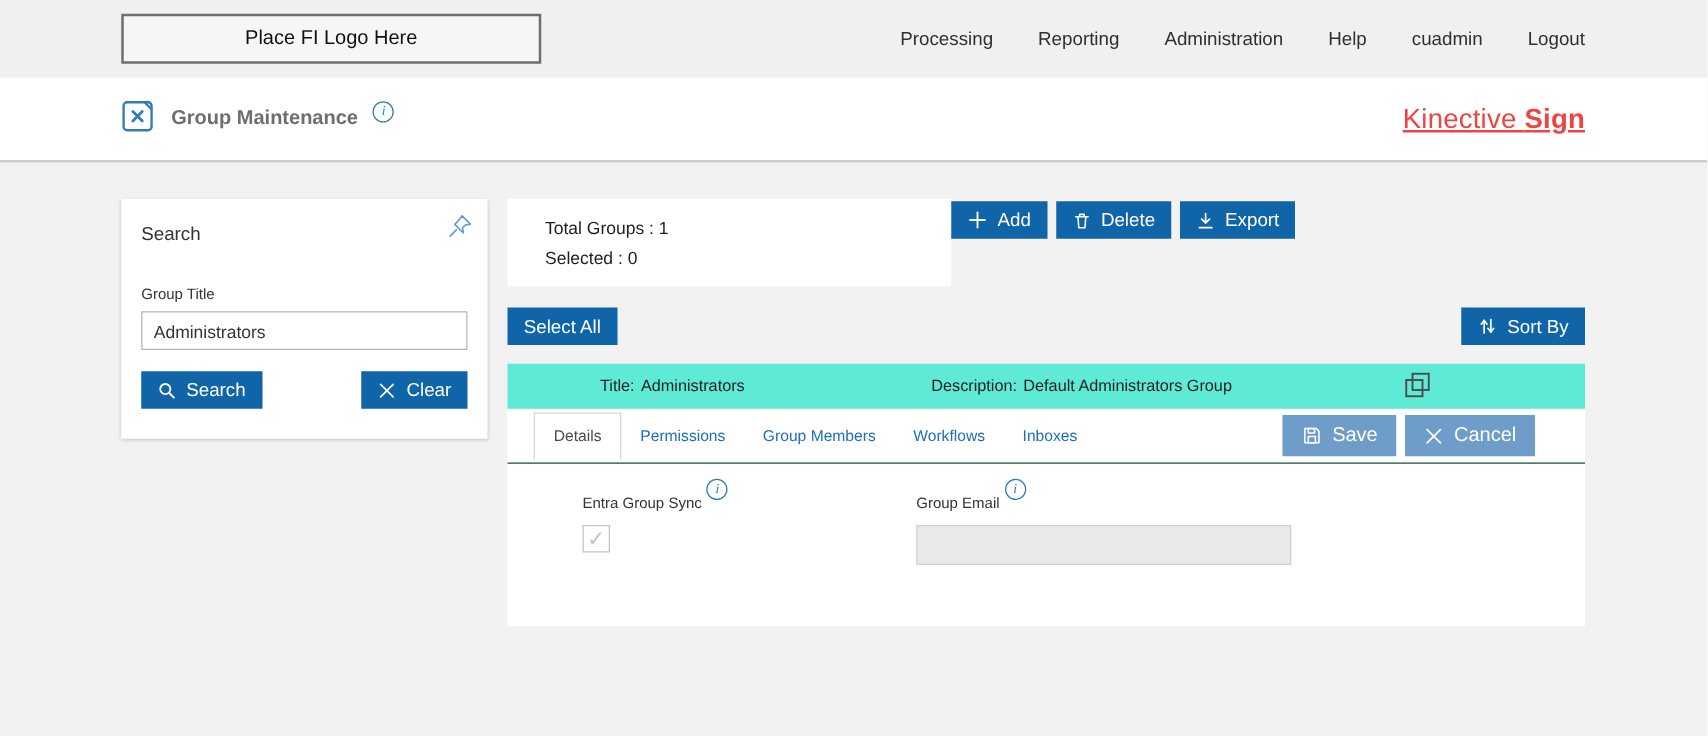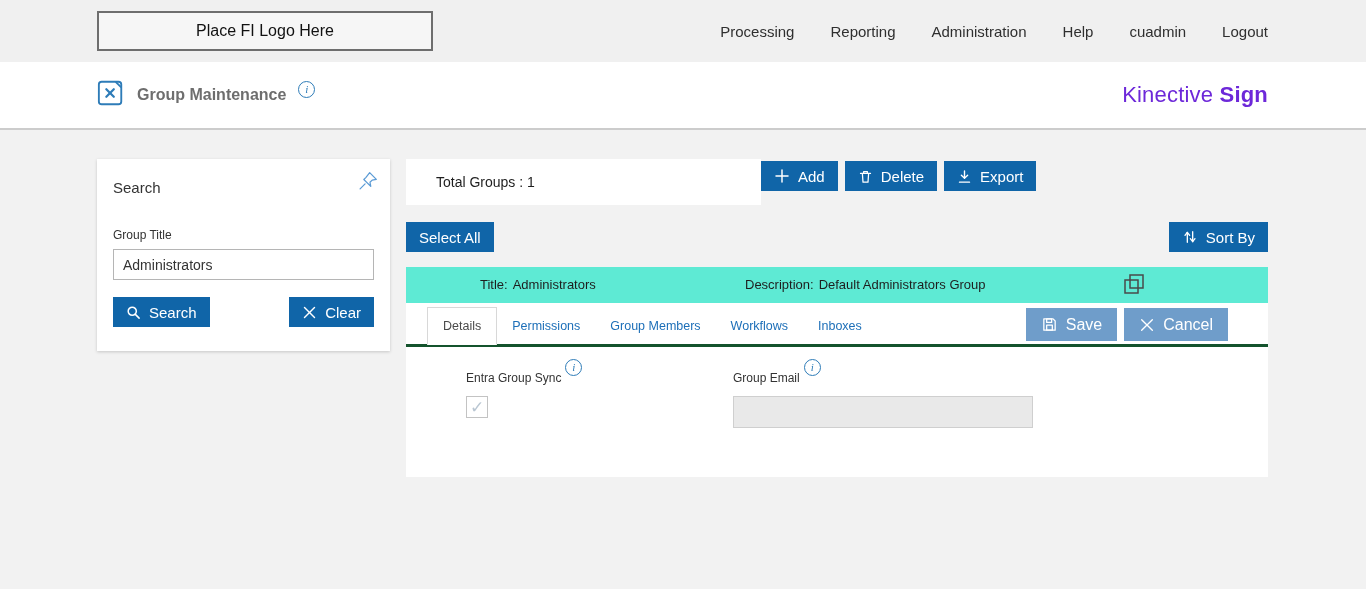--- a/index.html
+++ b/index.html
@@ -14,21 +14,21 @@
   .topnav a { color:#2f2f2f; text-decoration:none; cursor:pointer; }
 
   
   .header { height:68px; background:#ffffff; border-bottom:2px solid #cccccc; display:flex; align-items:center; justify-content:space-between; padding:0 98px 0 97px; }
   .header-left { display:flex; align-items:center; gap:12px; }
   .page-title { font-size:16px; font-weight:700; color:#6e6e6e; }
   .info-icon { width:17px; height:17px; border:1px solid #2e7cb8; border-radius:50%; color:#2e7cb8;
                font-family:"Liberation Serif", serif; font-style:italic; font-size:11px; line-height:1;
                display:inline-flex; align-items:center; justify-content:center; flex:none; background:#fff; cursor:pointer; }
   .sup { margin-top:-12px; }
-  .brand { font-size:22px; color:#6d28d9; letter-spacing:.2px; }
+  .brand { font-size:22px; color:#ef4444; letter-spacing:.2px;text-decoration:underline; }
   .brand b { font-weight:700; }
 
   
   .main { display:flex; align-items:flex-start; gap:16px; padding:29px 98px 0 97px; }
 
   
   .search-card { width:293px; background:#ffffff; box-shadow:0 1px 3px rgba(0,0,0,.18); padding:20px 16px 24px; position:relative; flex:none; }
   .search-card h2 { font-size:15px; font-weight:400; color:#333; margin-bottom:32px; }
   .pin-btn { position:absolute; top:12px; right:12px; background:none; border:none; cursor:pointer; }
   .field-label { font-size:12px; color:#333; margin-bottom:7px; }
@@ -47,21 +47,21 @@
   .row2 { display:flex; justify-content:space-between; margin-top:17px; }
 
   .group-row { margin-top:15px; height:36px; background:#5eead4; position:relative; font-size:13px; color:#1e1e1e; cursor:pointer;text-align:center; }
   .group-row .g-title { position:absolute; left:74px; top:10px; }
   .group-row .g-desc  { position:absolute; left:339px; top:10px; }
   .group-row .lbl { margin-right:5px; }
   .copy-btn { position:absolute; right:122px; top:5px; background:none; border:none; cursor:pointer; padding:0; }
 
   
   .panel { background:#ffffff; min-height:174px; padding-bottom:26px; }
-  .tabstrip { position:relative; display:flex; align-items:flex-end; height:44px; padding:0 0 0 21px; border-bottom:3px solid #14532d; }
+  .tabstrip { position:relative; display:flex; align-items:center; height:44px; padding:0 0 0 21px; border-bottom:1px solid #14532d; }
   .tab { font-size:12.5px; color:#1d6fb8; padding:11px 15px; cursor:pointer; background:transparent; border:none; font-family:inherit; }
   .tab.active { background:#fff; border:1px solid #d8d8d8; border-bottom:1px solid #ffffff; margin-bottom:-1px; color:#4a4a4a; }
   .tab-actions { position:absolute; right:40px; top:5px; display:flex; gap:7px; }
   .btn.muted { background:#6f9dca; height:33px; font-size:16px; padding:0 15px; }
 
   .detail-content { display:flex; padding:24px 0 0 60px; }
   .fld { width:267px; }
   .fld-label { font-size:12px; color:#333; display:flex; align-items:flex-start; gap:4px; margin-bottom:11px; }
   .checkbox { width:22px; height:22px; border:1px solid #c3c3c3; background:#fff; display:flex; align-items:center; justify-content:center;
               font-size:17px; color:#b9c6d2; cursor:pointer; }
@@ -136,20 +136,21 @@
           <span>Clear</span>
         </button>
       </div>
     </aside>
 
     <section class="content">
 
       <div class="row1">
         <div class="summary">
           <div>Total Groups : 1</div>
+          <div>Selected : 0</div>
         </div>
         <div class="top-actions">
           <button class="btn">
             <span>
               <svg width="16" height="16" viewBox="0 0 24 24" fill="none" stroke="#fff" stroke-width="2.2" stroke-linecap="round">
                 <line x1="12" y1="3" x2="12" y2="21"></line>
                   <line x1="3" y1="12" x2="21" y2="12"></line>
               </svg>
             </span>
             <span>Add</span>

